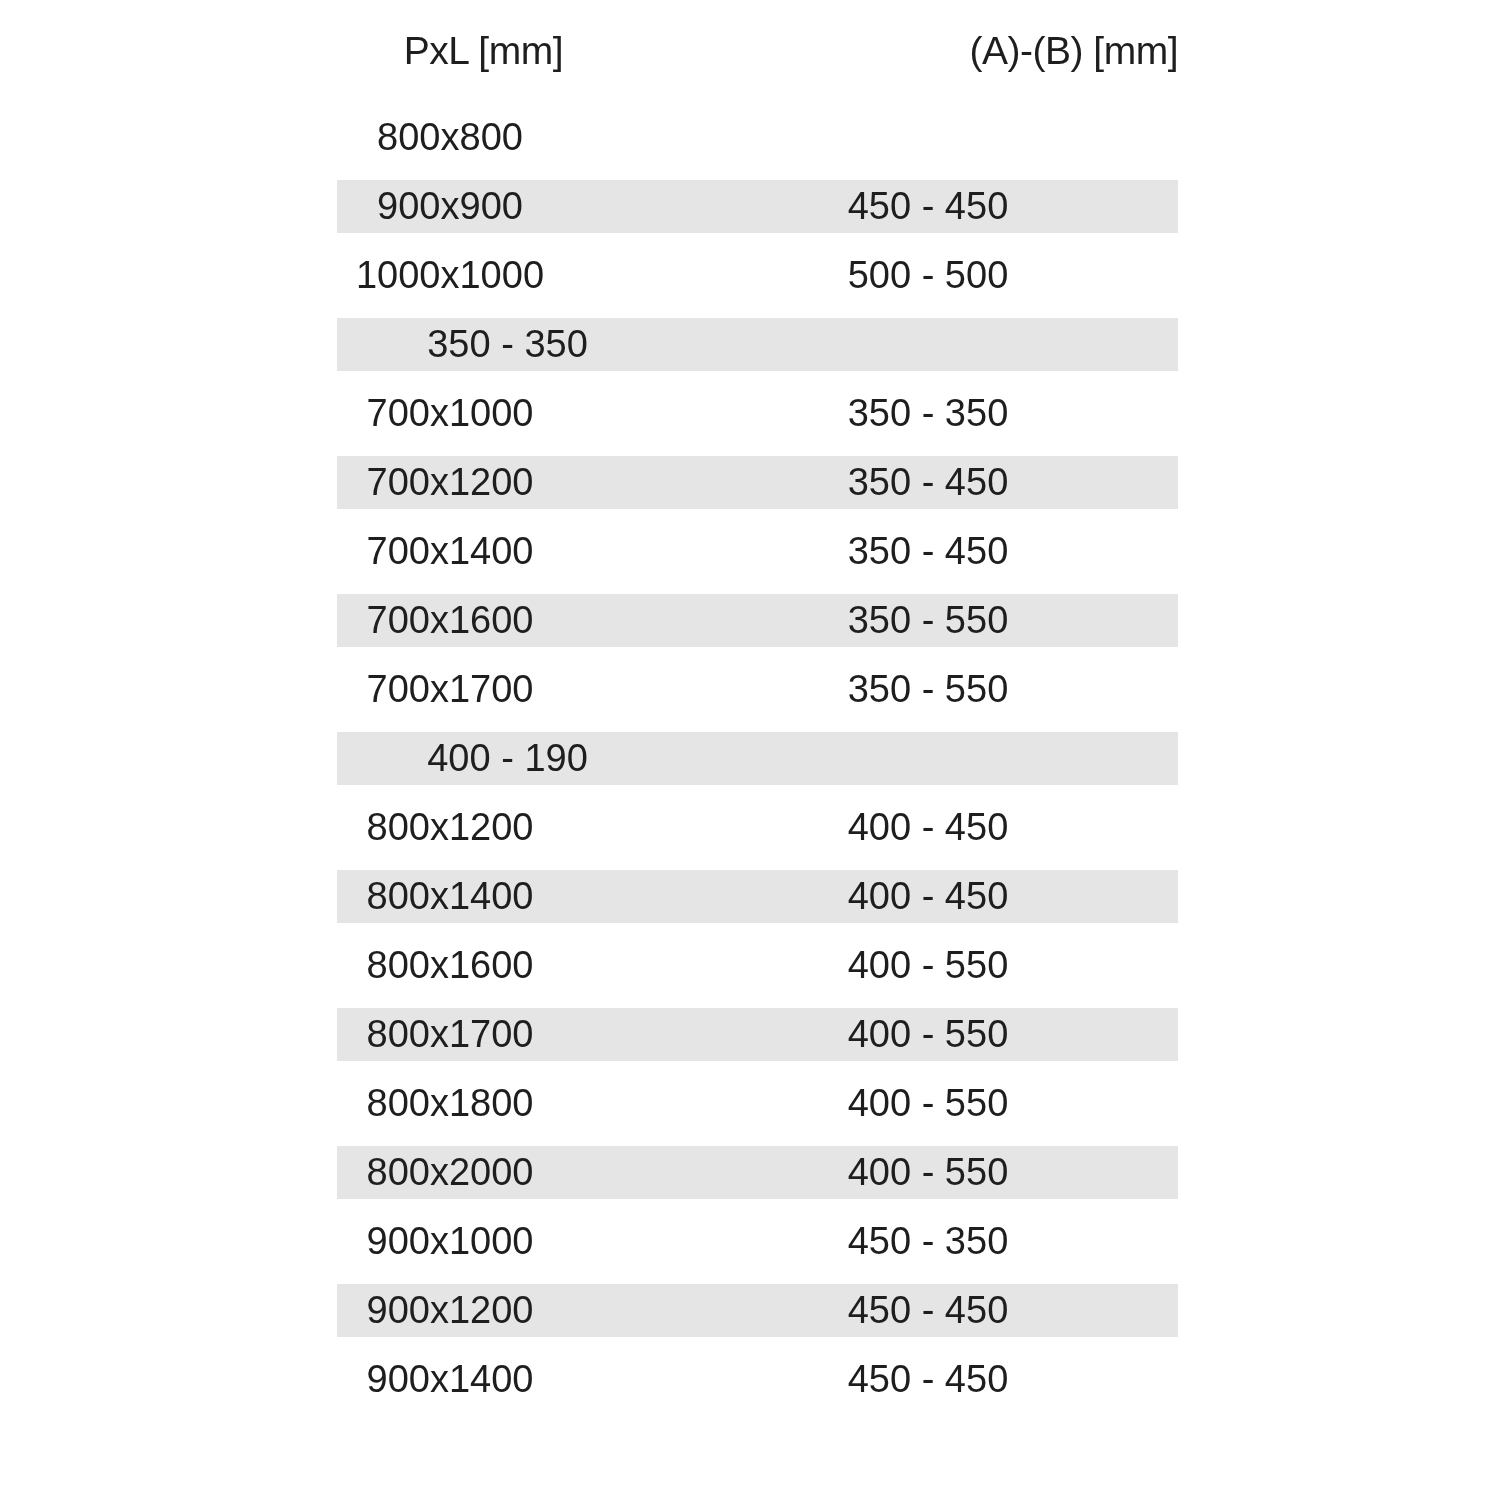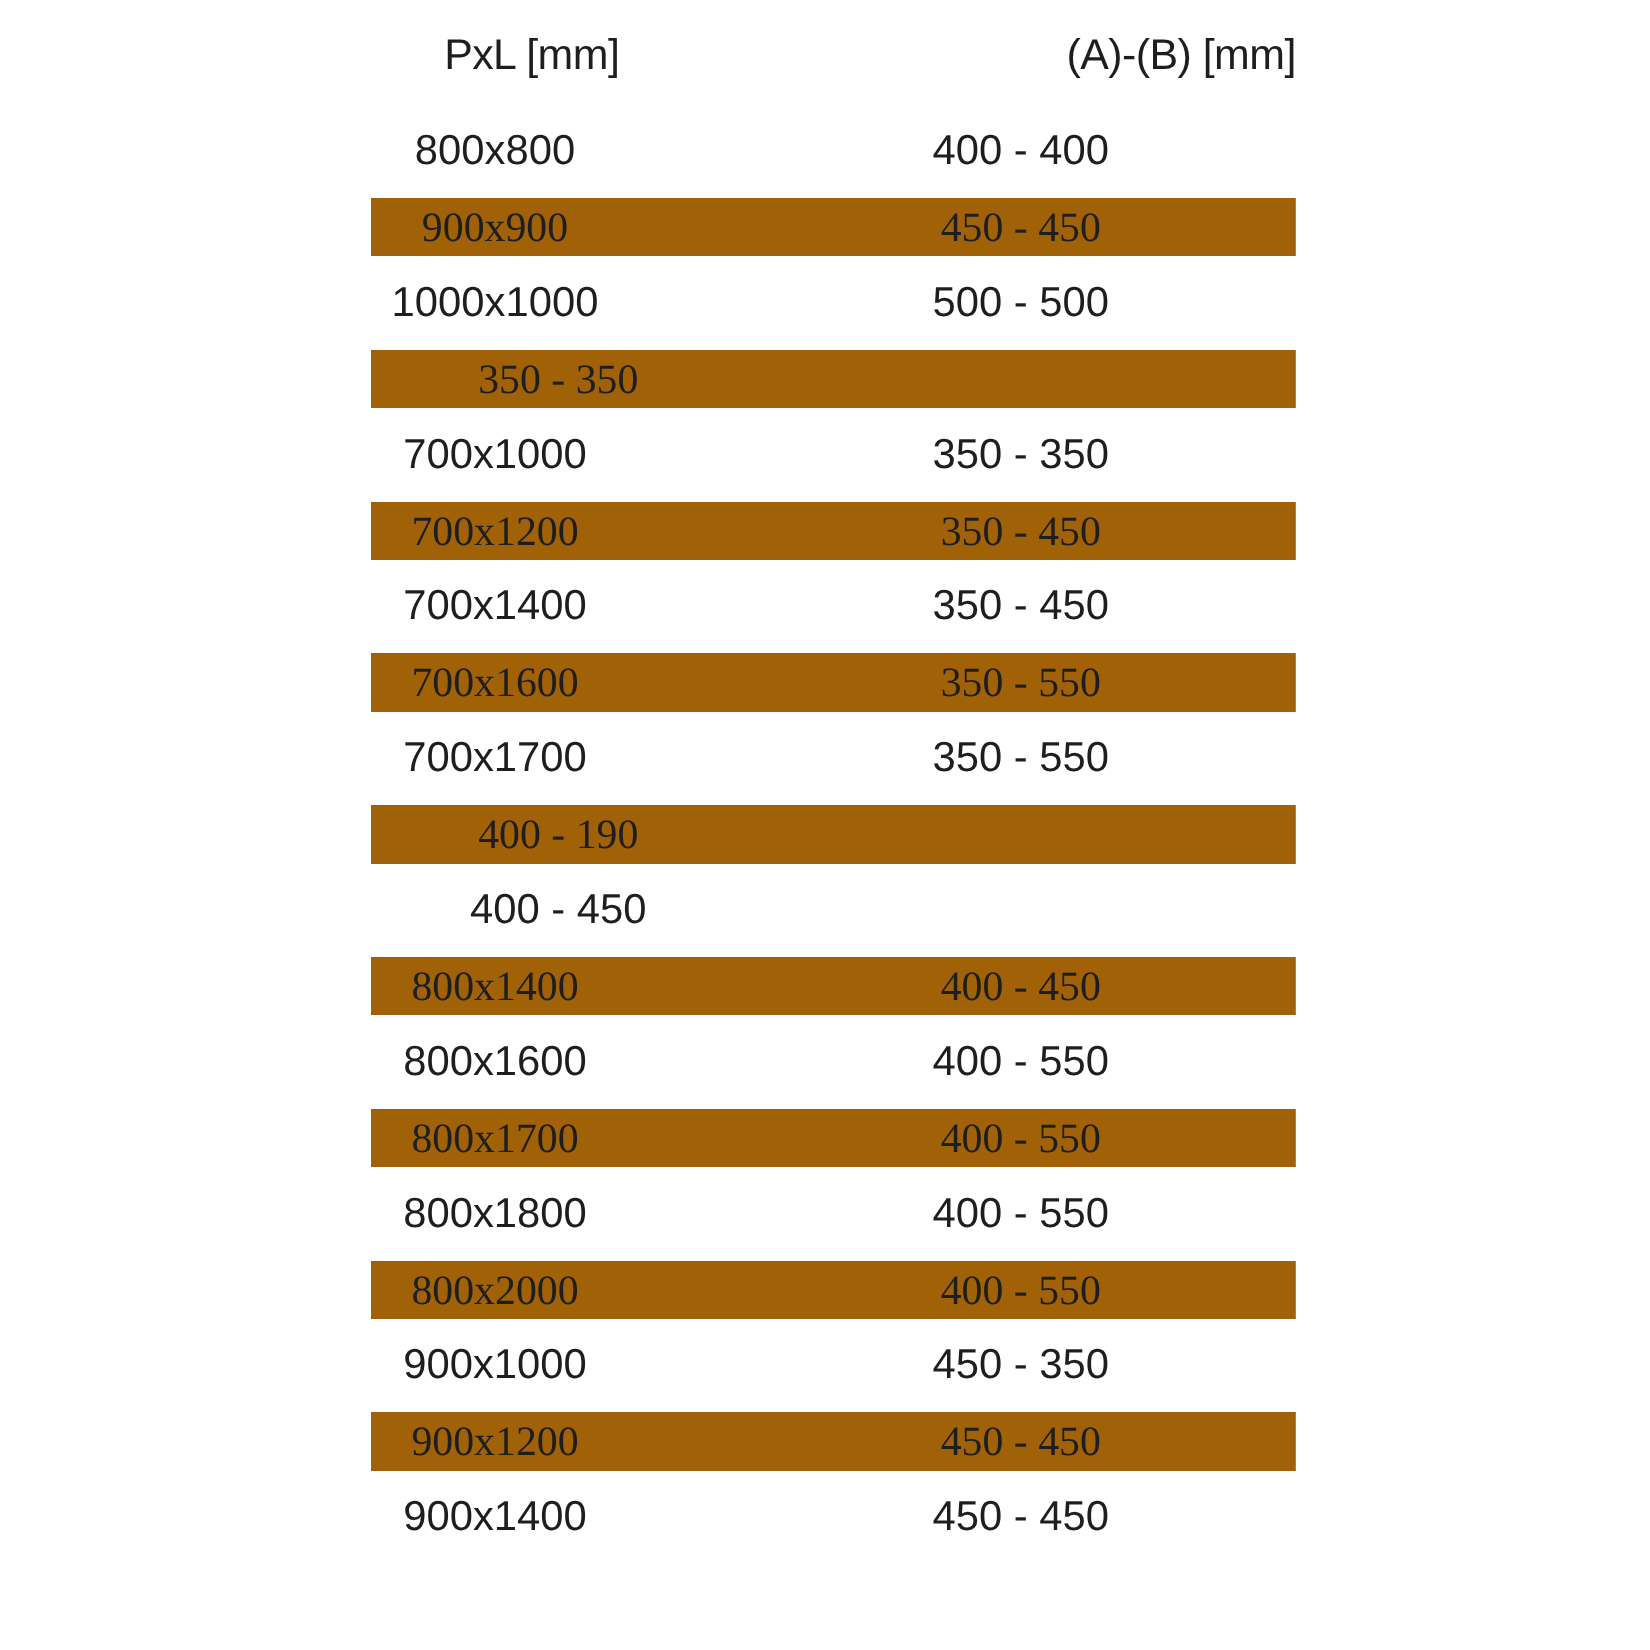--- a/index.html
+++ b/index.html
@@ -32,23 +32,22 @@
   .col2 { padding-left: 115px; }
   .tbody { margin-top: 29px; }
   .row {
     display: grid;
     grid-template-columns: 226px 615px;
     height: 69px;
     box-sizing: border-box;
     padding: 8px 0;
   }
   .row.striped {
-    background: #a16207;
+    background: #e5e5e5;
     background-clip: content-box;
-    font-family: Liberation Serif, serif;
   }
   .cell {
     display: flex;
     align-items: center;
     justify-content: center;
     font-size: 38px;
     white-space: nowrap;
   }
 </style>
 </head>
@@ -57,21 +56,20 @@
 <div class="table">
   <div class="thead">
     <div class="header col1">PxL [mm]</div>
     <div class="header col2">
       <div>(A)-(B) [mm]</div>
     </div>
   </div>
   <div class="tbody">
       <div class="row">
         <div class="cell col1">800x800</div>
-        <div class="cell col2">400 - 400</div>
       </div>
       <div class="row striped">
         <div class="cell col1">900x900</div>
         <div class="cell col2">450 - 450</div>
       </div>
       <div class="row">
         <div class="cell col1">1000x1000</div>
         <div class="cell col2">500 - 500</div>
       </div>
       <div class="row striped">
@@ -94,20 +92,21 @@
         <div class="cell col2">350 - 550</div>
       </div>
       <div class="row">
         <div class="cell col1">700x1700</div>
         <div class="cell col2">350 - 550</div>
       </div>
       <div class="row striped">
         <div class="cell col2">400 - 190</div>
       </div>
       <div class="row">
+        <div class="cell col1">800x1200</div>
         <div class="cell col2">400 - 450</div>
       </div>
       <div class="row striped">
         <div class="cell col1">800x1400</div>
         <div class="cell col2">400 - 450</div>
       </div>
       <div class="row">
         <div class="cell col1">800x1600</div>
         <div class="cell col2">400 - 550</div>
       </div>

